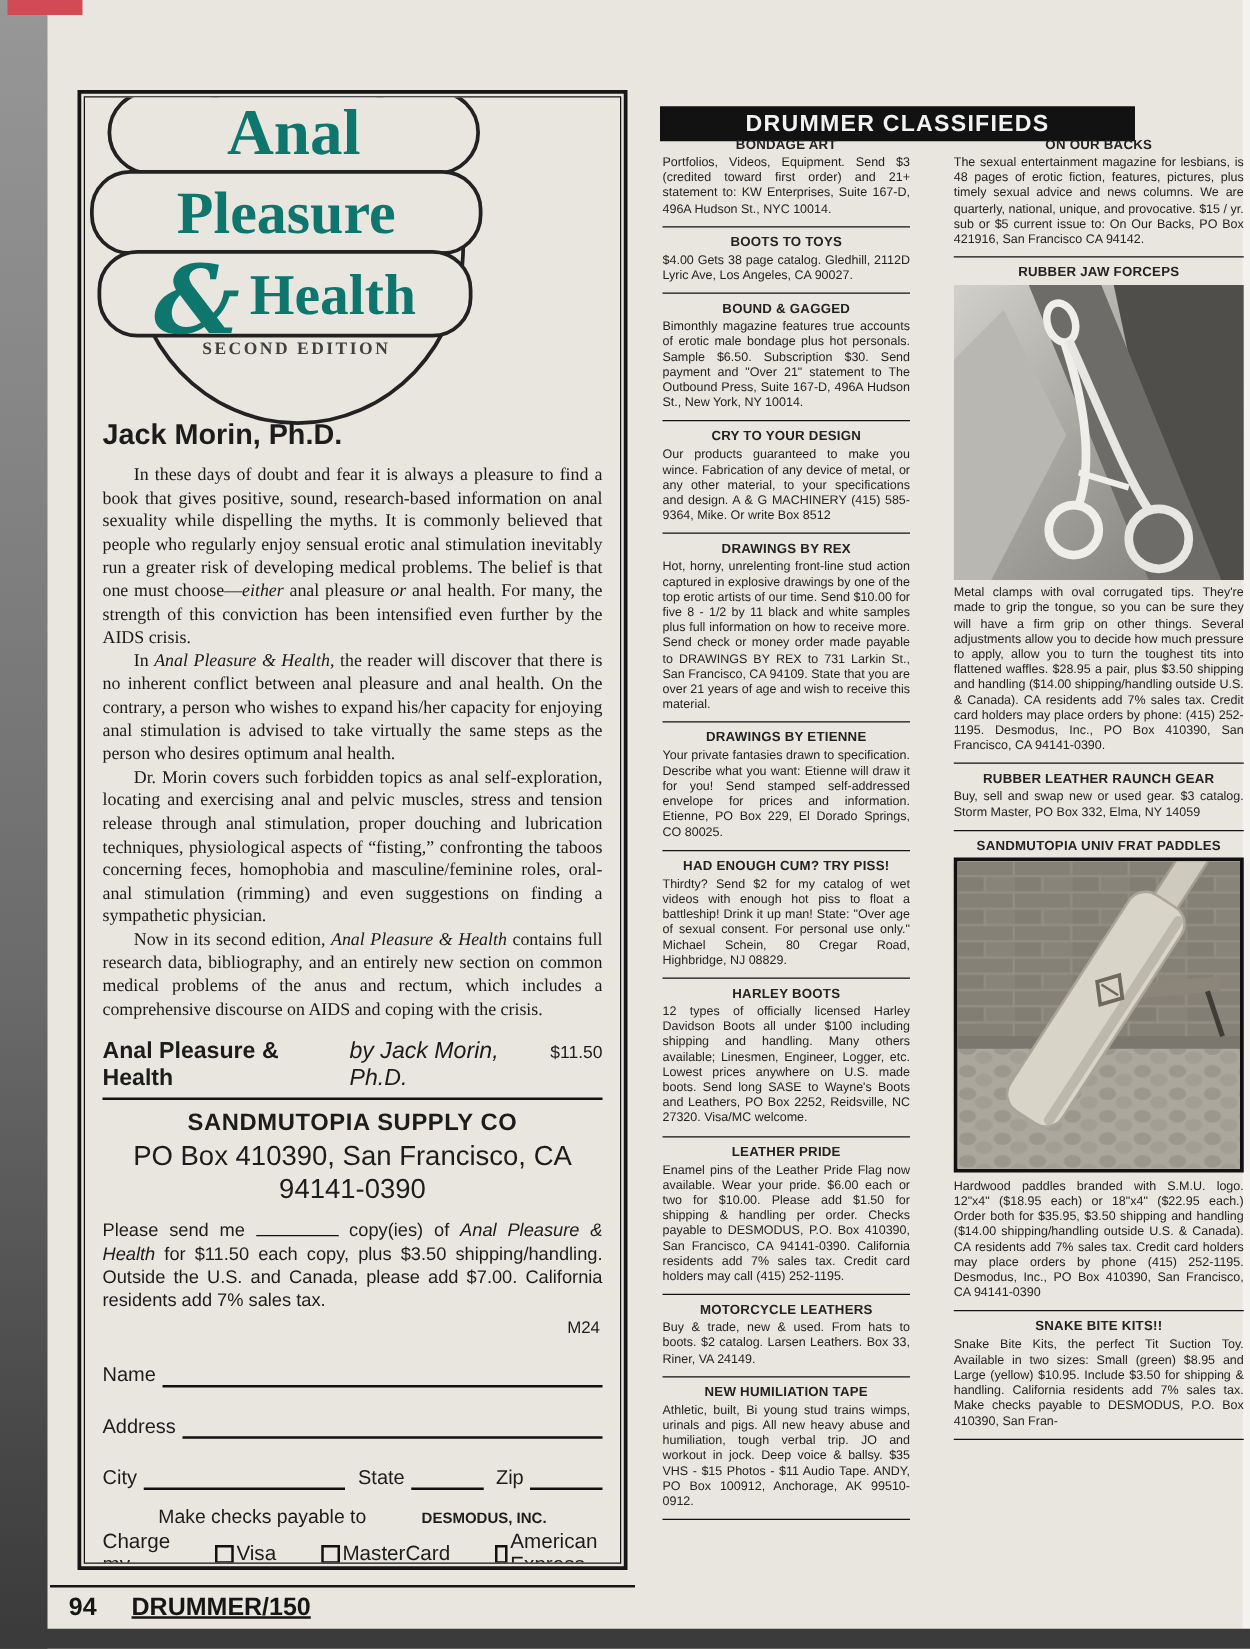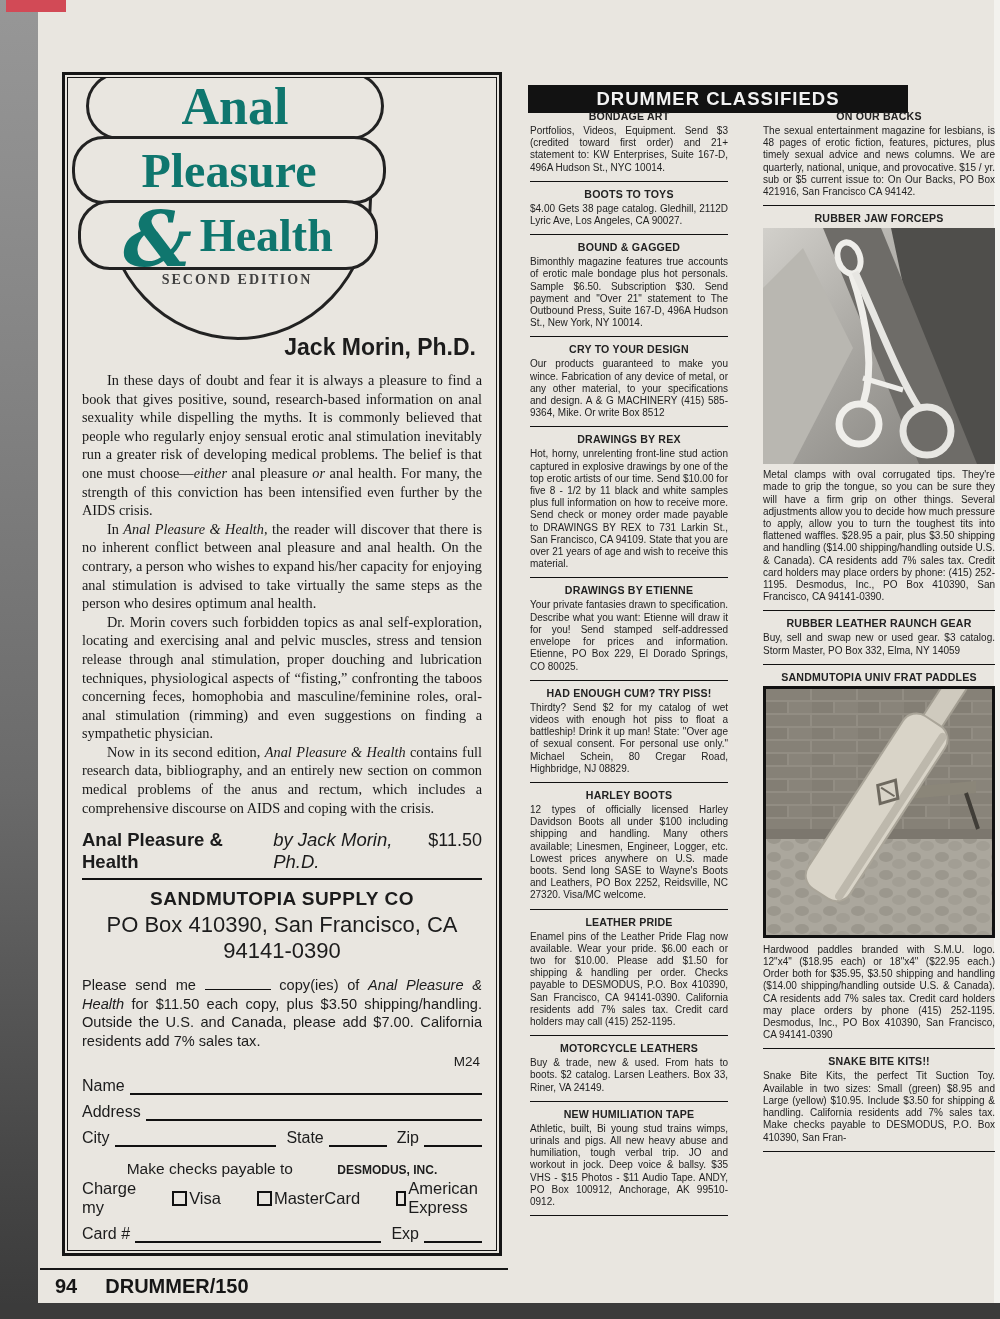--- a/index.html
+++ b/index.html
@@ -19,37 +19,37 @@
   .banner{position:absolute;background:#e9e6e0;border:3px solid #222;
     display:flex;align-items:center;justify-content:center;
     font-family:"Liberation Serif",serif;font-weight:bold;color:#0f766e;}
   .b1{left:4px;top:-2px;width:292px;height:62px;border-radius:34px;font-size:52px;}
   .b2{left:-10px;top:62px;width:308px;height:62px;border-radius:32px;font-size:48px;}
   .b3{left:-4px;top:126px;width:294px;height:64px;border-radius:32px;font-size:46px;}
   .amp{font-style:italic;font-size:76px;line-height:0;margin-right:8px;margin-top:10px;
     font-family:"DejaVu Serif",serif;font-weight:bold;}
   .edition{position:absolute;left:50px;top:198px;width:210px;text-align:center;
     font-family:"Liberation Serif",serif;font-weight:bold;font-size:14px;letter-spacing:2px;color:#404040;}
-  .author{text-align:right;font-weight:bold;font-size:23px;margin:10px 6px 10px 0;}
+  .author{font-weight:bold;font-size:23px;margin:10px 6px 10px 0;}
   .body-copy{font-family:"Liberation Serif",serif;font-size:14.3px;line-height:18.6px;
     text-align:justify;color:#191919;}
   .body-copy p{margin:0;text-indent:25px;}
   
   .order{margin-top:12px;font-size:15px;}
   .o-titlerow{display:flex;align-items:baseline;font-size:18.5px;}
   .o-book{font-weight:bold;}
   .o-by{font-style:italic;margin-left:7px;}
-  .o-price{margin-left:auto;font-size:18px;}
+  .o-price{margin-left:auto;font-size:14px;}
   .o-rule{border-top:2px solid #111;margin:5px 0 8px;}
   .o-company{text-align:center;font-weight:bold;font-size:19px;letter-spacing:.5px;}
   .o-addr{text-align:center;font-size:22px;margin-top:2px;}
   .o-instr{margin:12px 0 0;font-size:14.6px;line-height:18.5px;text-align:justify;}
   .blank{display:inline-block;width:66px;border-bottom:1.5px solid #111;height:12px;}
   .o-code{text-align:right;font-size:13.5px;margin:4px 2px 0 0;}
-  .f-row{display:flex;align-items:center;font-size:16px;margin-top:8px;}
+  .f-row{display:flex;align-items:center;font-size:16px;margin-top:23px;}
   .f-line{flex:1;border-bottom:2px solid #111;margin-left:5px;height:1em;}
   .f-line.short{flex:0 0 58px;}
   .f-label.mid{margin-left:10px;}
   .o-payable{text-align:center;font-size:15.5px;margin-top:13px;}
   .o-payable b{font-size:12px;margin-left:40px;}
   .o-charge{display:flex;align-items:center;font-size:16.5px;margin-top:1px;gap:10px;}
   .cardopt{display:flex;align-items:center;margin-left:26px;}
   .cardopt:first-of-type{margin-left:30px;}
   .cb{display:inline-block;width:11px;height:11px;border:2px solid #111;margin-right:2px;}
   
@@ -61,21 +61,21 @@
   .col2{left:763px;width:232px;}
   .c-title{text-align:center;font-weight:bold;font-size:10.6px;letter-spacing:.2px;margin-bottom:3px;}
   .c-body{font-size:10px;line-height:12.2px;text-align:justify;}
   .c-sep{border-top:1.6px solid #111;margin:7px 0 6px;}
   .photo{display:block;margin:4px 0 5px;}
   .photo-frame{border:3px solid #111;margin:3px 0 6px;}
   .photo-frame svg{display:block;}
   
   .footer-rule{position:absolute;left:40px;top:1268px;width:468px;border-top:2px solid #161616;}
   .footer{position:absolute;left:55px;top:1275px;font-weight:bold;font-size:20px;color:#161616;}
-  .f-mag{margin-left:28px;}
+  .f-mag{margin-left:28px;text-decoration:underline;}
 </style>
 </head>
 <body>
 
 <div class="scan-left"></div>
 <div class="red-mark"></div>
 <div class="page-curl"></div>
 
 <section class="ad-box">
   <div class="ad-inner">

